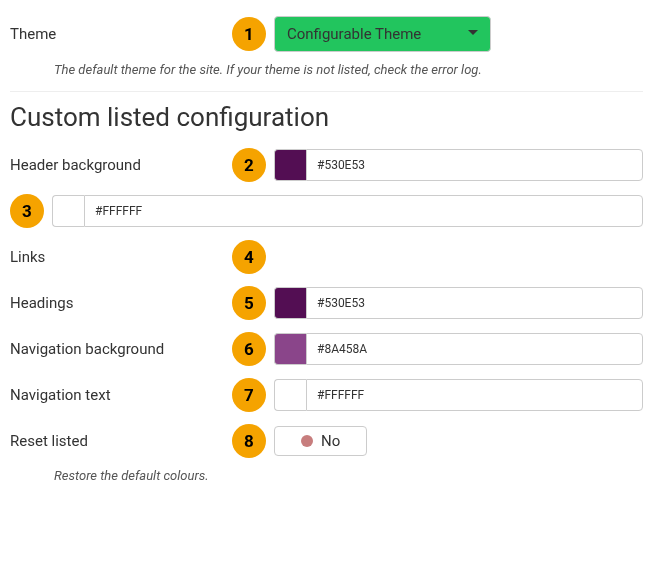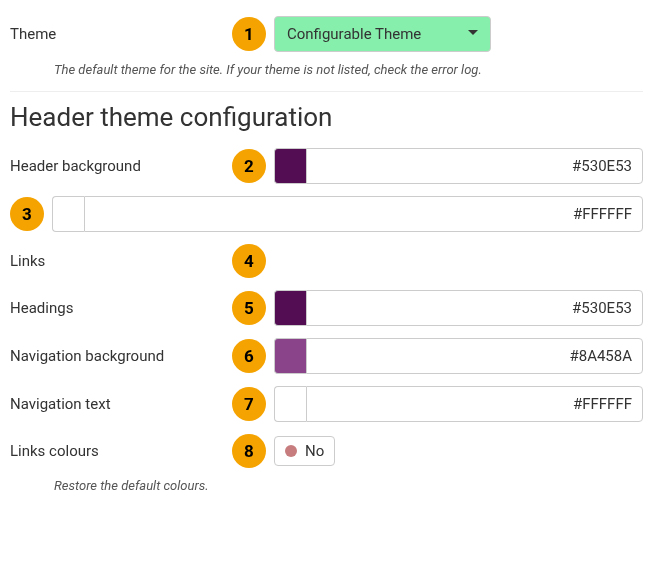--- a/index.html
+++ b/index.html
@@ -44,21 +44,21 @@
     align-items: center;
   }
   .select {
     display: flex;
     align-items: center;
     justify-content: space-between;
     border: 1px solid #ccc;
     border-radius: 4px;
     padding: 8px 12px;
     width: 217px;
-    background: #86efac;
+    background: #22c55e;
     cursor: pointer;
   }
   .select .arrow {
     border-left: 5px solid transparent;
     border-right: 5px solid transparent;
     border-top: 5px solid #333;
     margin-left: 8px;
     position: relative;
     top: -2px;
   }
@@ -89,33 +89,32 @@
     width: 32px;
     border: 1px solid #ccc;
     border-right: none;
     border-radius: 4px 0 0 4px;
   }
   .color-input {
     flex: 1;
     border: 1px solid #ccc;
     border-radius: 0 4px 4px 0;
     padding: 8px 10px;
-    font-size: 15px;
+    font-size: 12px;
     color: #333;
     font-family: inherit;
     outline: none;
     min-width: 0;
-    text-align: right;
   }
   .toggle {
     display: inline-flex;
     align-items: center;
     border: 1px solid #ccc;
     border-radius: 4px;
-    padding: 5px 10px;
+    padding: 5px 26px;
     background: #fff;
     cursor: pointer;
   }
   .toggle .dot {
     width: 12px;
     height: 12px;
     border-radius: 50%;
     background: #c77d7d;
     margin-right: 8px;
   }
@@ -130,21 +129,21 @@
     <div class="select">
       <span>Configurable Theme</span>
       <span class="arrow"></span>
     </div>
   </div>
 </div>
 <div class="help">The default theme for the site. If your theme is not listed, check the error log.</div>
 
 <hr>
 
-<h2>Header theme configuration</h2>
+<h2>Custom listed configuration</h2>
 
 <div class="row">
   <div class="label-col">Header background</div>
   <div class="marker">2</div>
   <div class="field-col color-row">
     <div class="swatch" style="background:#530E53"></div>
     <input class="color-input" value="#530E53" style="">
   </div>
 </div>
 
@@ -182,21 +181,21 @@
 <div class="row">
   <div class="label-col">Navigation text</div>
   <div class="marker">7</div>
   <div class="field-col color-row">
     <div class="swatch" style="background:#FFFFFF"></div>
     <input class="color-input" value="#FFFFFF" style="">
   </div>
 </div>
 
 <div class="row">
-  <div class="label-col">Links colours</div>
+  <div class="label-col">Reset listed</div>
   <div class="marker">8</div>
   <div class="field-col">
     <div class="toggle">
       <span class="dot"></span>
       <span>No</span>
     </div>
   </div>
 </div>
 <div class="help">Restore the default colours.</div>
 

